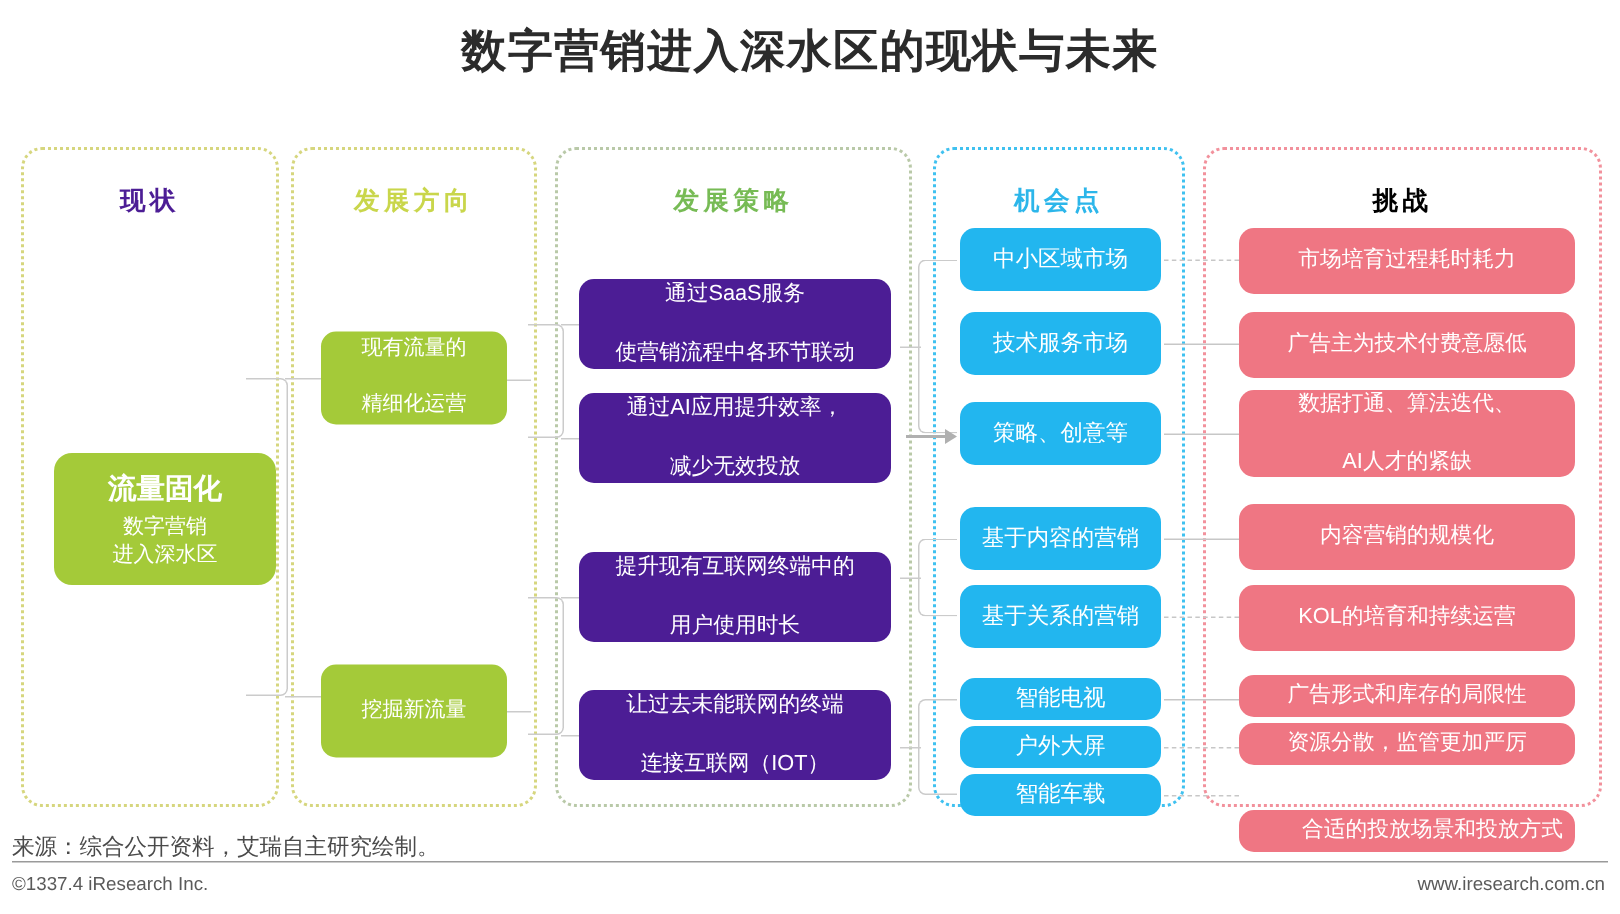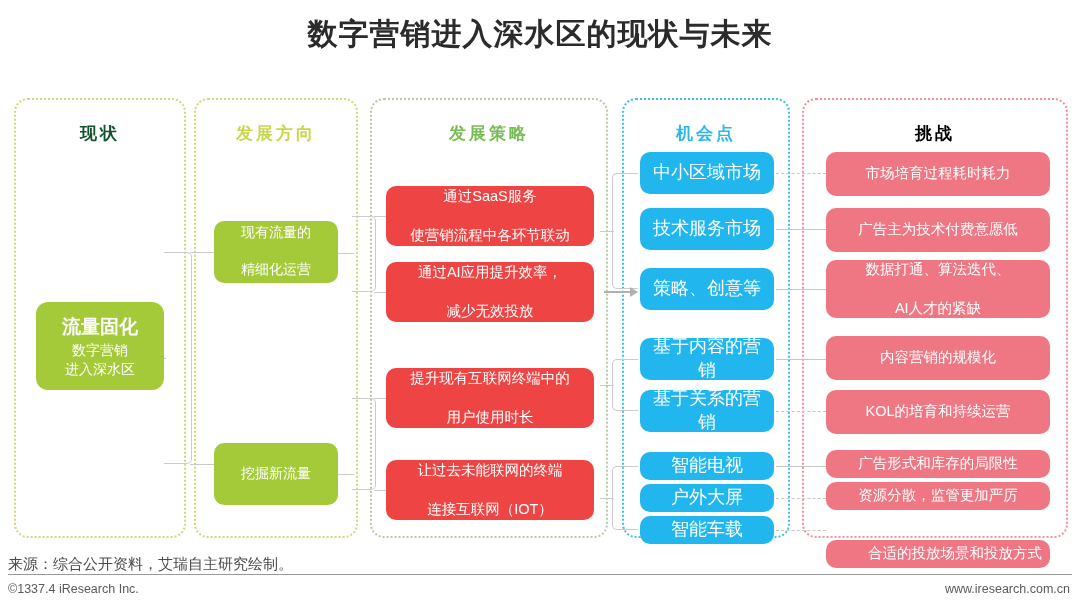--- a/index.html
+++ b/index.html
@@ -34,62 +34,62 @@
     font-size: 17px; font-weight: bold;
     letter-spacing: 3px;
   }
 
   .col-current   { left: 14px;  top: 98px; width: 172px; height: 440px; border-color: #d6d67e; }
   .col-direction { left: 194px; top: 98px; width: 164px; height: 440px; border-color: #d6d67e; }
   .col-strategy  { left: 370px; top: 98px; width: 238px; height: 440px; border-color: #b9c9a8; }
   .col-opp       { left: 622px; top: 98px; width: 168px; height: 440px; border-color: #3fc1f0; }
   .col-chal      { left: 802px; top: 98px; width: 266px; height: 440px; border-color: #f2919c; }
 
-  .head-current   { color: #14532d; }
+  .head-current   { color: #4c1d95; }
   .head-direction { color: #c9d64b; }
   .head-strategy  { color: #77bb55; }
   .head-opp       { color: #2cb6ea; }
 
   
   .box {
     position: absolute;
     display: flex; align-items: center; justify-content: center;
     text-align: center;
     color: #ffffff;
     border-radius: 10px;
     line-height: 1.32;
     padding: 4px 6px;
   }
   .box span { display: block; width: 100%; }
 
   .lime   { background: #a4ca39; }
-  .green  { background: #ef4444; }
+  .green  { background: #4c1d95; }
   .blue   { background: #22b6ef; }
   .pink   { background: #ef7683; }
 
   
   .root-box {
-    left: 36px; top: 302px; width: 128px; height: 88px;
+    left: 36px; top: 302px; width: 148px; height: 88px;
     border-radius: 12px;
     flex-direction: column; justify-content: center;
     font-size: 14px;
   }
   .root-title { font-size: 19px; font-weight: bold; margin-bottom: 2px; }
 
   .dir-box   { left: 214px; width: 124px; height: 62px; font-size: 14px; font-family: Liberation Serif, serif; }
   .dir-1 { top: 221px; }
   .dir-2 { top: 443px; }
 
   .str-box   { left: 386px; width: 208px; font-size: 14.5px; }
   .str-1 { top: 186px; height: 60px; }
   .str-2 { top: 262px; height: 60px; }
   .str-3 { top: 368px; height: 60px; }
   .str-4 { top: 460px; height: 60px; }
 
-  .opp-box   { left: 640px; width: 134px; font-size: 18px; }
+  .opp-box   { left: 640px; width: 134px; font-size: 15px; }
   .opp-1 { top: 152px; height: 42px; }
   .opp-2 { top: 208px; height: 42px; }
   .opp-3 { top: 268px; height: 42px; }
   .opp-4 { top: 338px; height: 42px; }
   .opp-5 { top: 390px; height: 42px; }
   .opp-6 { top: 452px; height: 28px; }
   .opp-7 { top: 484px; height: 28px; }
   .opp-8 { top: 516px; height: 28px; }
 
   .chal-box  { left: 826px; width: 224px; font-size: 14.5px; }

